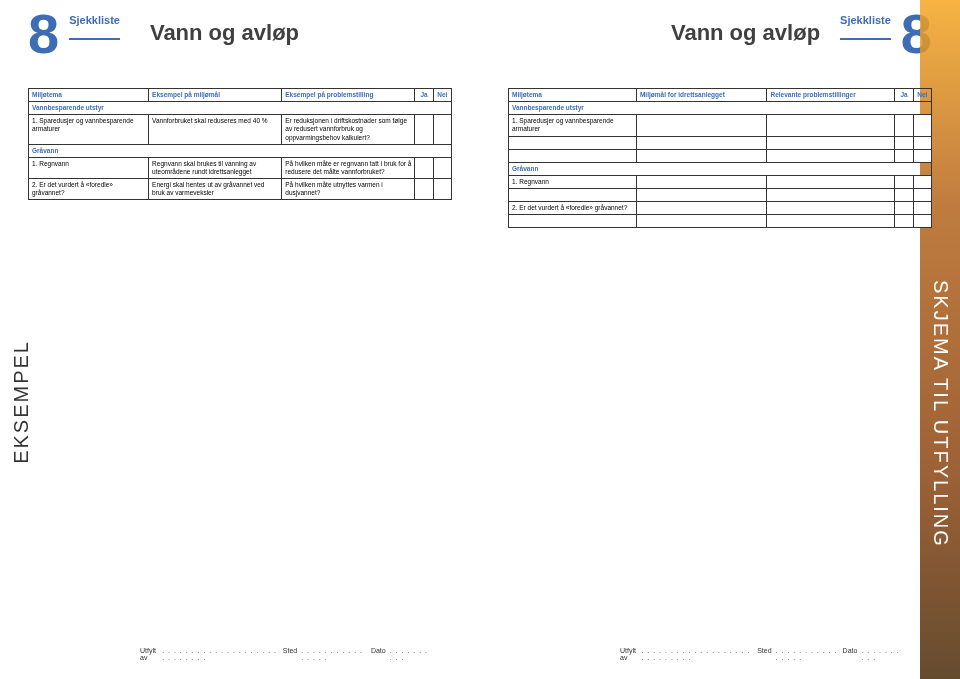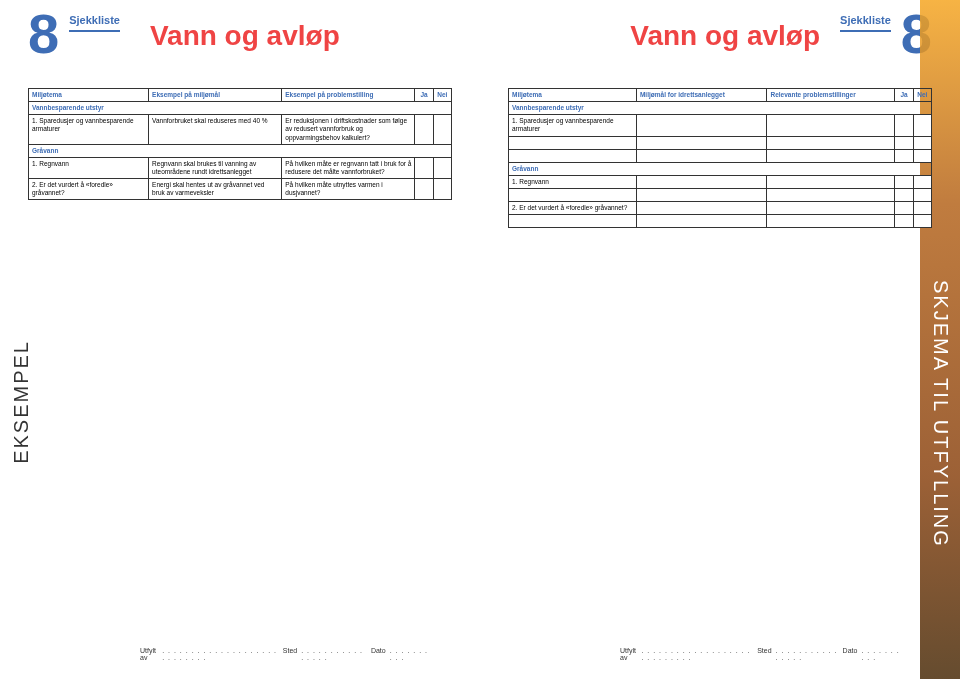--- a/index.html
+++ b/index.html
@@ -55,28 +55,28 @@
   .header-labels {
     display: flex;
     flex-direction: column;
     margin-top: 2px;
   }
   .sjekkliste-label {
     font-size: 11px;
     font-weight: 700;
     color: #3e6db5;
     border-bottom: 2px solid #3e6db5;
-    padding-bottom: 4px;
+    padding-bottom: 12px;
     margin-bottom: 16px;
     display: inline-block;
   }
   .page-title {
-    font-size: 28px;
-    font-weight: 700;
-    color: #ef4444;
+    font-size: 22px;
+    font-weight: 700;
+    color: #404040;
   }
   .header-right .page-title { margin-right: 10px; margin-top: 8px;}
   .header-right .header-labels { align-items: flex-end; }
   .table-wrap {
     position: relative;
     z-index: 2;
   }
   table {
     width: 100%;
     border-collapse: collapse;

